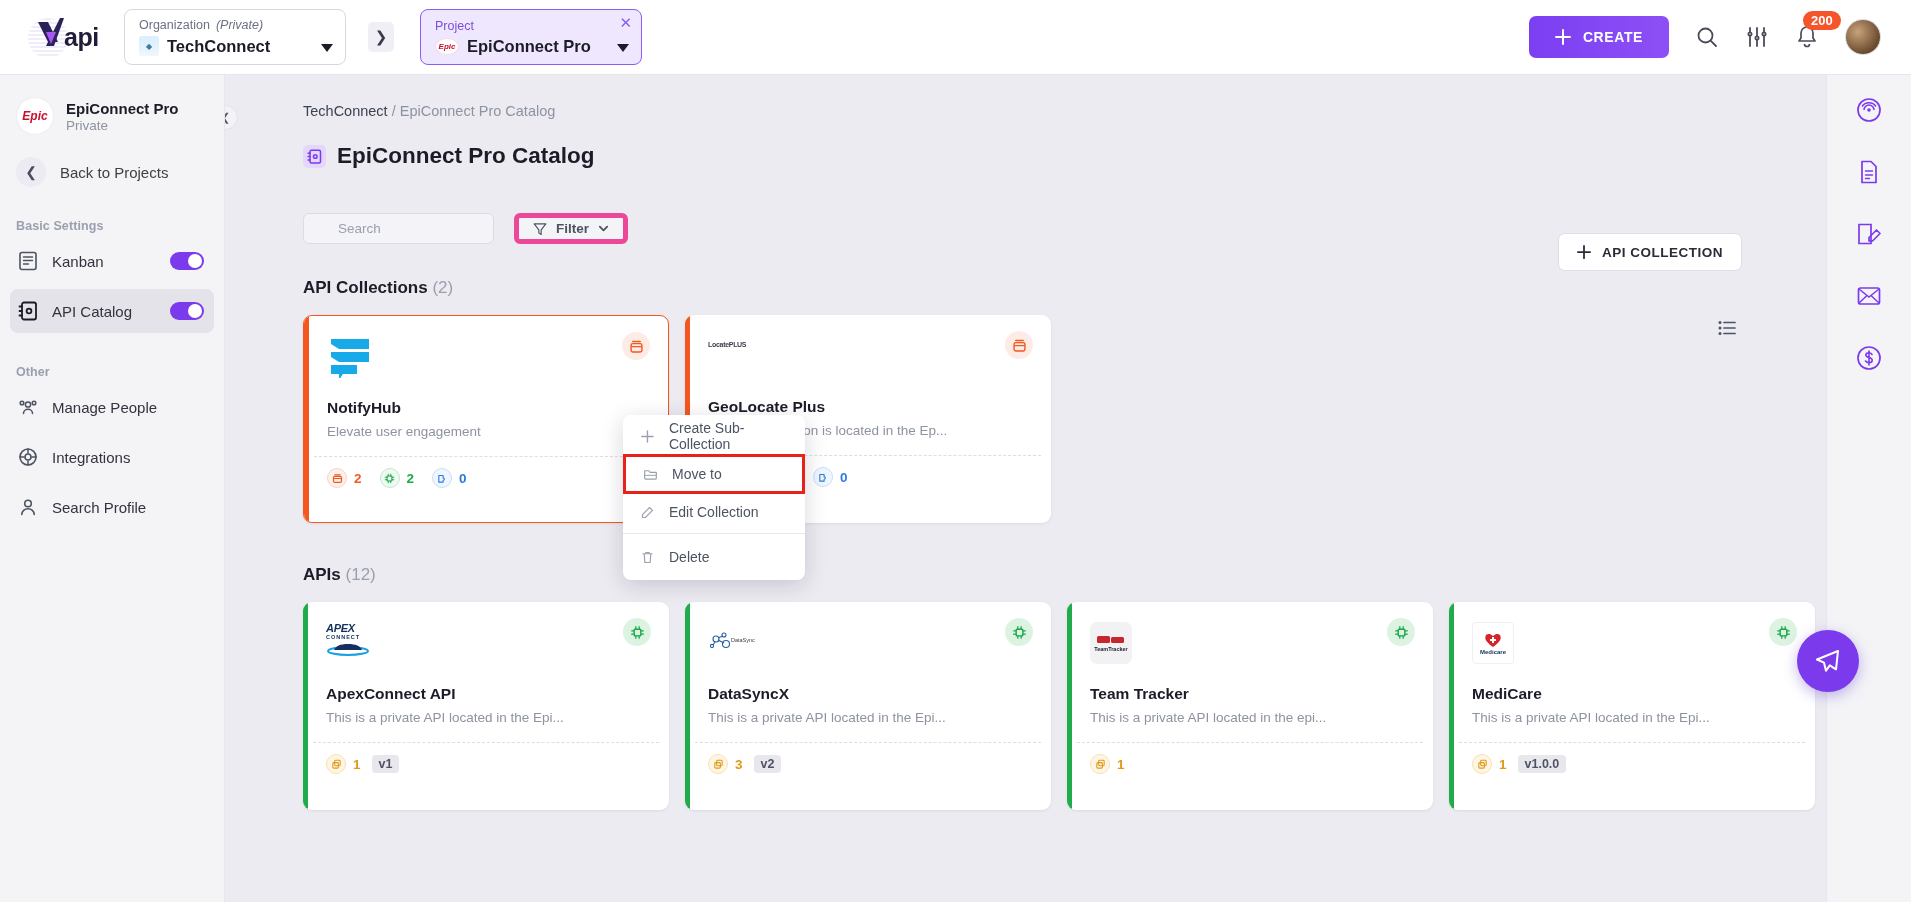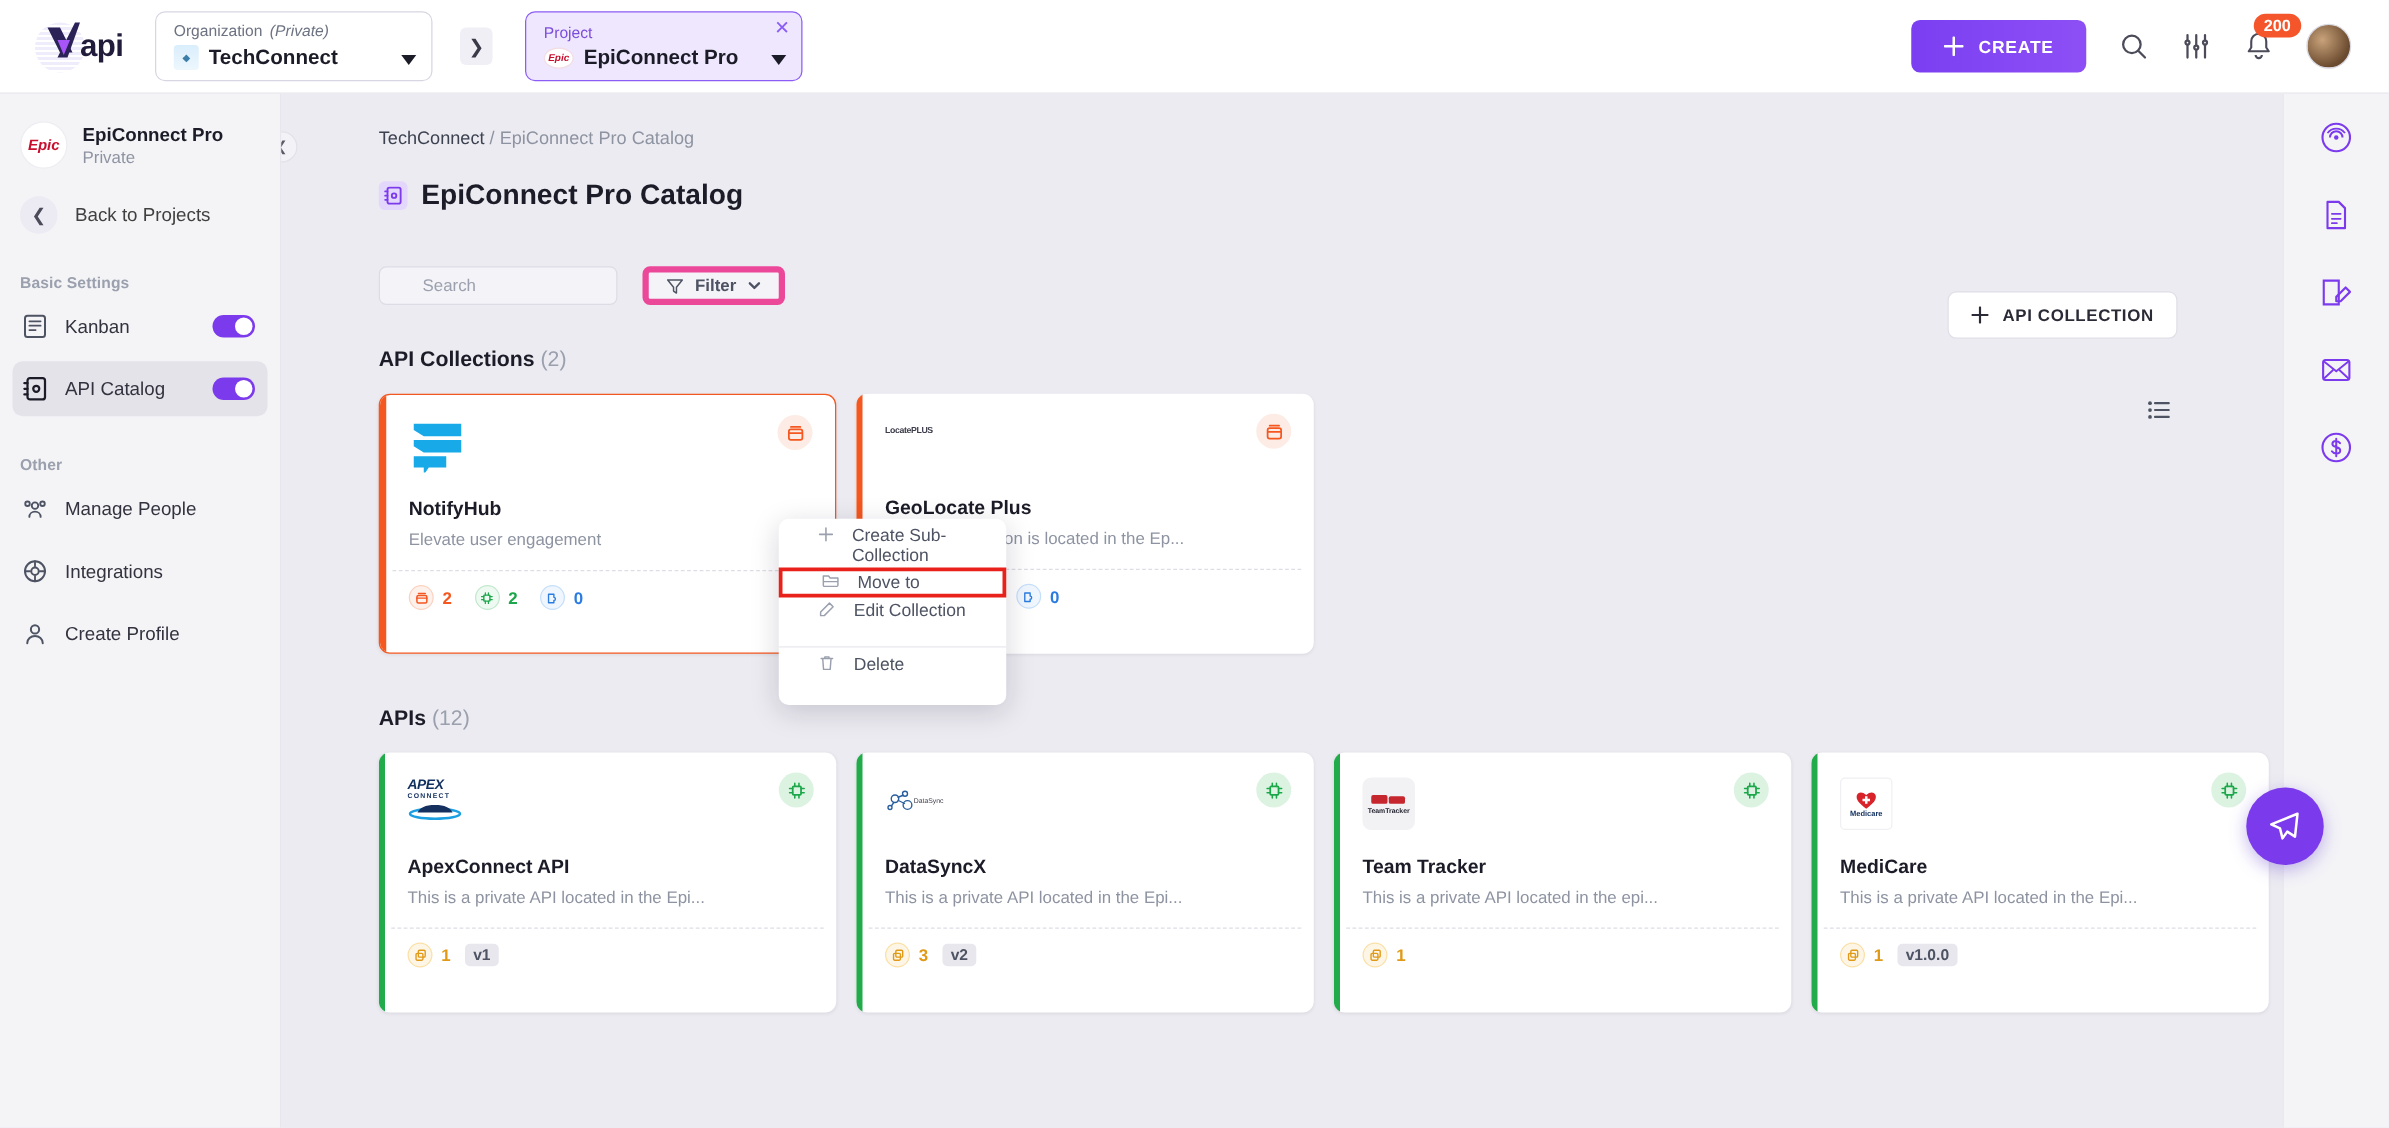--- a/index.html
+++ b/index.html
@@ -226,25 +226,25 @@
   }
 
   
   .ctx-menu {
     position: absolute; left: 398px; top: 340px; width: 182px;
     background: #fff; border-radius: 8px; z-index: 30;
     box-shadow: 0 5px 22px rgba(20,20,45,.17);
     padding: 5px 0;
   }
   .ctx-item {
-    height: 32px; display: flex; align-items: flex-start; gap: 14px;
-    padding-left: 31px; font-size: 14px; color: #4d5362; cursor: pointer;
+    height: 32px; display: flex; align-items: center; gap: 14px;
+    padding-left: 17px; font-size: 14px; color: #4d5362; cursor: pointer;
   }
   .ctx-item.highlighted {
-    border: 3px solid #e8221a; height: 24px; margin: 2px 0;
+    border: 3px solid #e8221a; height: 40px; margin: 2px 0;
   }
   .ctx-sep { border-top: 1px solid #e8e7ee; margin: 5px 0; }
 
   
   .rail {
     position: absolute; top: 75px; right: 0; width: 85px; height: 827px;
     background: #f4f4f7; border-left: 1px solid #e6e6ec;
     display: flex; flex-direction: column; align-items: center; gap: 28px; padding-top: 18px;
   }
   .rail-btn { width: 34px; height: 34px; display: flex; align-items: center; justify-content: center; cursor: pointer; }
@@ -387,21 +387,21 @@
       <path d="M10 2v4M10 14v4M2 10h4M14 10h4" stroke="#4d5362" stroke-width="1.5" stroke-linecap="round"></path>
     </svg>
     <span class="nav-label">Integrations</span>
   </div>
 
   <div class="nav-item">
     <svg width="20" height="20" viewBox="0 0 20 20">
       <circle cx="10" cy="6.5" r="3.3" fill="none" stroke="#4d5362" stroke-width="1.6"></circle>
       <path d="M3.8 17.5c0-3.4 2.8-5.7 6.2-5.7s6.2 2.3 6.2 5.7" fill="none" stroke="#4d5362" stroke-width="1.6" stroke-linecap="round"></path>
     </svg>
-    <span class="nav-label">Create Profile</span>
+    <span class="nav-label">Search Profile</span>
   </div>
 </div>
 
 <div class="main">
   <div class="collapse-btn">❮</div>
 
   <div class="breadcrumb">
     <span class="crumb-active">TechConnect</span>
     <span>/</span>
     <span>EpiConnect Pro Catalog</span>

